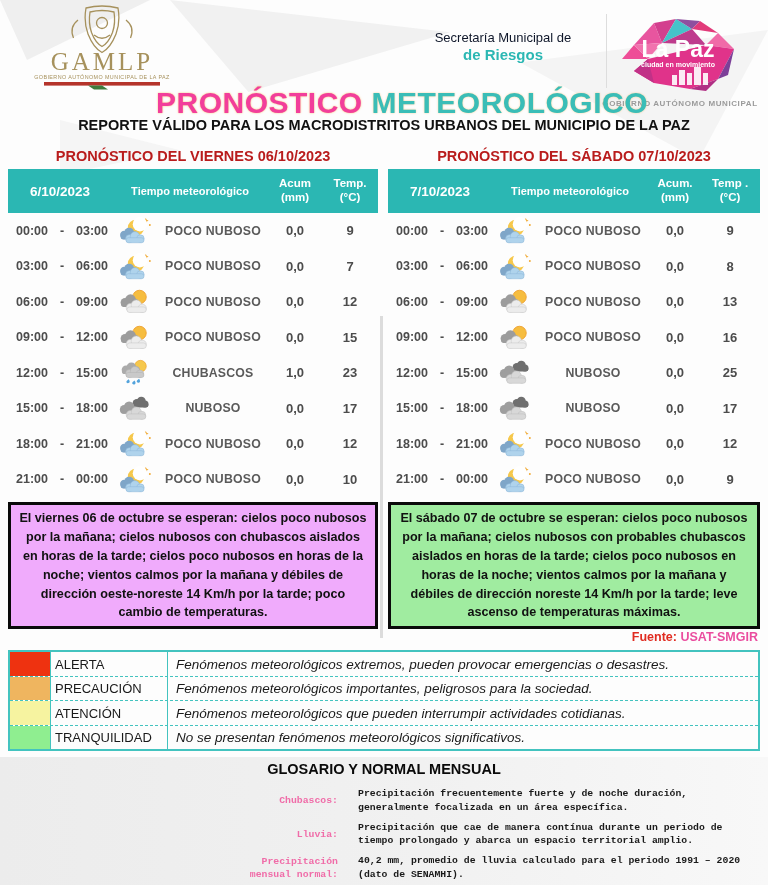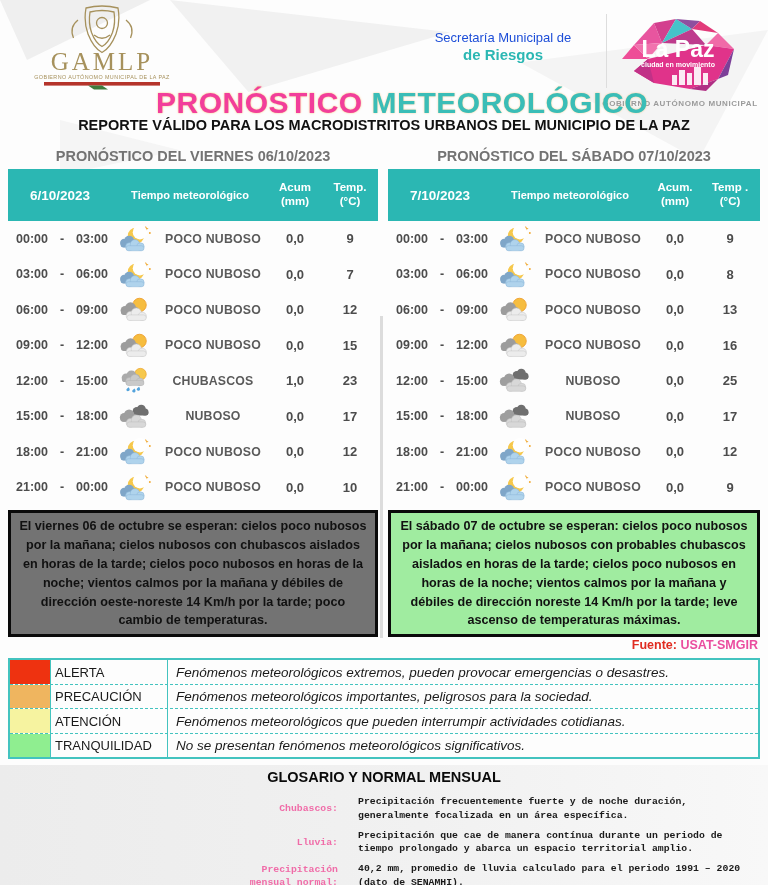--- a/index.html
+++ b/index.html
@@ -10,41 +10,41 @@
   .p1{left:170px;top:0;width:280px;height:92px;background:#f1f1f1;clip-path:polygon(0 0,100% 35%,28% 100%);}
   .p2{left:520px;top:30px;width:248px;height:130px;background:#f4f4f4;clip-path:polygon(0 25%,100% 0,72% 100%);}
   .p3{left:0;top:0;width:150px;height:60px;background:#efefef;clip-path:polygon(0 0,100% 0,18% 100%);}
   .p4{left:60px;top:120px;width:120px;height:55px;background:#f5f5f5;clip-path:polygon(0 0,100% 55%,0 100%);}
   .content{position:relative;z-index:1;}
 
   
   .rep-header{position:relative;height:148px;}
   .gamlp{position:absolute;left:26px;top:4px;}
   .secretaria{position:absolute;left:408px;top:30px;width:190px;text-align:center;line-height:1.2;}
-  .secretaria .s1{color:#1d4ed8;font-size:13px;}
+  .secretaria .s1{color:#0f172a;font-size:13px;}
   .secretaria .s2,.secretaria .s3{color:#2BB7B3;font-weight:700;font-size:15px;}
   .hdr-divider{position:absolute;left:606px;top:14px;height:74px;width:1px;background:#dddddd;}
   .lapaz{position:absolute;left:614px;top:15px;}
   .lapaz-caption{position:absolute;left:600px;top:99px;width:160px;text-align:center;
       font-size:8px;color:#9b9b9b;font-weight:700;letter-spacing:.6px;}
   .main-title{position:absolute;left:0;right:0;top:86px;text-align:center;font-size:30px;
       font-weight:800;letter-spacing:.5px;white-space:nowrap;padding-left:36px;}
   .main-title .t1{color:#F23E9B;text-shadow:0 0 2px rgba(246,166,53,.75);}
   .main-title .t2{color:#3ABDB7;text-shadow:0 0 2px rgba(246,166,53,.55);}
   .subtitle{position:absolute;left:0;right:0;top:117px;text-align:center;font-size:14.5px;
       font-weight:700;color:#111;}
 
   
   .tables{display:flex;}
   .fcol{flex:0 0 384px;box-sizing:border-box;}
   .fcol.left{padding:0 6px 0 8px;}
   .fcol.right{padding:0 8px 0 4px;}
-  .ftitle{text-align:center;color:#737373;font-weight:800;font-size:14.5px;height:21px;}
+  .ftitle{text-align:center;color:#b91c1c;font-weight:800;font-size:14.5px;height:21px;}
   .fhead{display:grid;grid-template-columns:104px 156px 54px 56px;background:#2BB7B3;color:#fff;
-      font-weight:700;height:52px;align-items:center;text-align:center;}
+      font-weight:700;height:44px;align-items:center;text-align:center;}
   .fhead .h-date{font-size:13.5px;}
   .fhead .h-weather{font-size:11px;}
   .fhead .h-two{font-size:11.5px;line-height:1.2;}
   .frows{height:284px;display:flex;flex-direction:column;}
   .frow{flex:1;display:grid;grid-template-columns:104px 46px 110px 54px 56px;align-items:center;}
   .c-time{display:flex;justify-content:space-between;padding:0 4px 0 8px;color:#4c4c4c;
       font-size:12.5px;font-weight:600;}
   .c-icon{display:flex;justify-content:center;align-items:center;}
   .c-icon svg{display:block;}
   .c-cond{text-align:center;color:#5a5a5a;font-size:12.3px;font-weight:700;letter-spacing:.2px;}
@@ -399,21 +399,21 @@
                     <circle cx="26" cy="25" r="4.2"></circle>
                     <rect x="10" y="24" width="20" height="5.6" rx="2.8"></rect>
                   </g>
                 </svg>
               </div>
               <div class="c-cond">POCO NUBOSO</div>
               <div class="c-num">0,0</div>
               <div class="c-num">10</div>
             </div>
           </div>
-        <div class="summary-box" style="background: #737373;">El viernes 06 de octubre se esperan:  cielos poco nubosos por la mañana; cielos nubosos con chubascos aislados en horas de la tarde; cielos poco nubosos en horas de la noche; vientos calmos por la mañana y débiles de dirección oeste-noreste 14 Km/h por la tarde; poco cambio de temperaturas.</div>
+        <div class="summary-box" style="background: #f0abfc;">El viernes 06 de octubre se esperan:  cielos poco nubosos por la mañana; cielos nubosos con chubascos aislados en horas de la tarde; cielos poco nubosos en horas de la noche; vientos calmos por la mañana y débiles de dirección oeste-noreste 14 Km/h por la tarde; poco cambio de temperaturas.</div>
       </div>
 
       <div class="fcol right">
         <div class="ftitle">PRONÓSTICO DEL SÁBADO 07/10/2023</div>
         <div class="fhead">
           <div class="h-date">7/10/2023</div>
           <div class="h-weather">Tiempo meteorológico</div>
           <div class="h-two">
             <div>Acum.</div>
             <div>(mm)</div>

